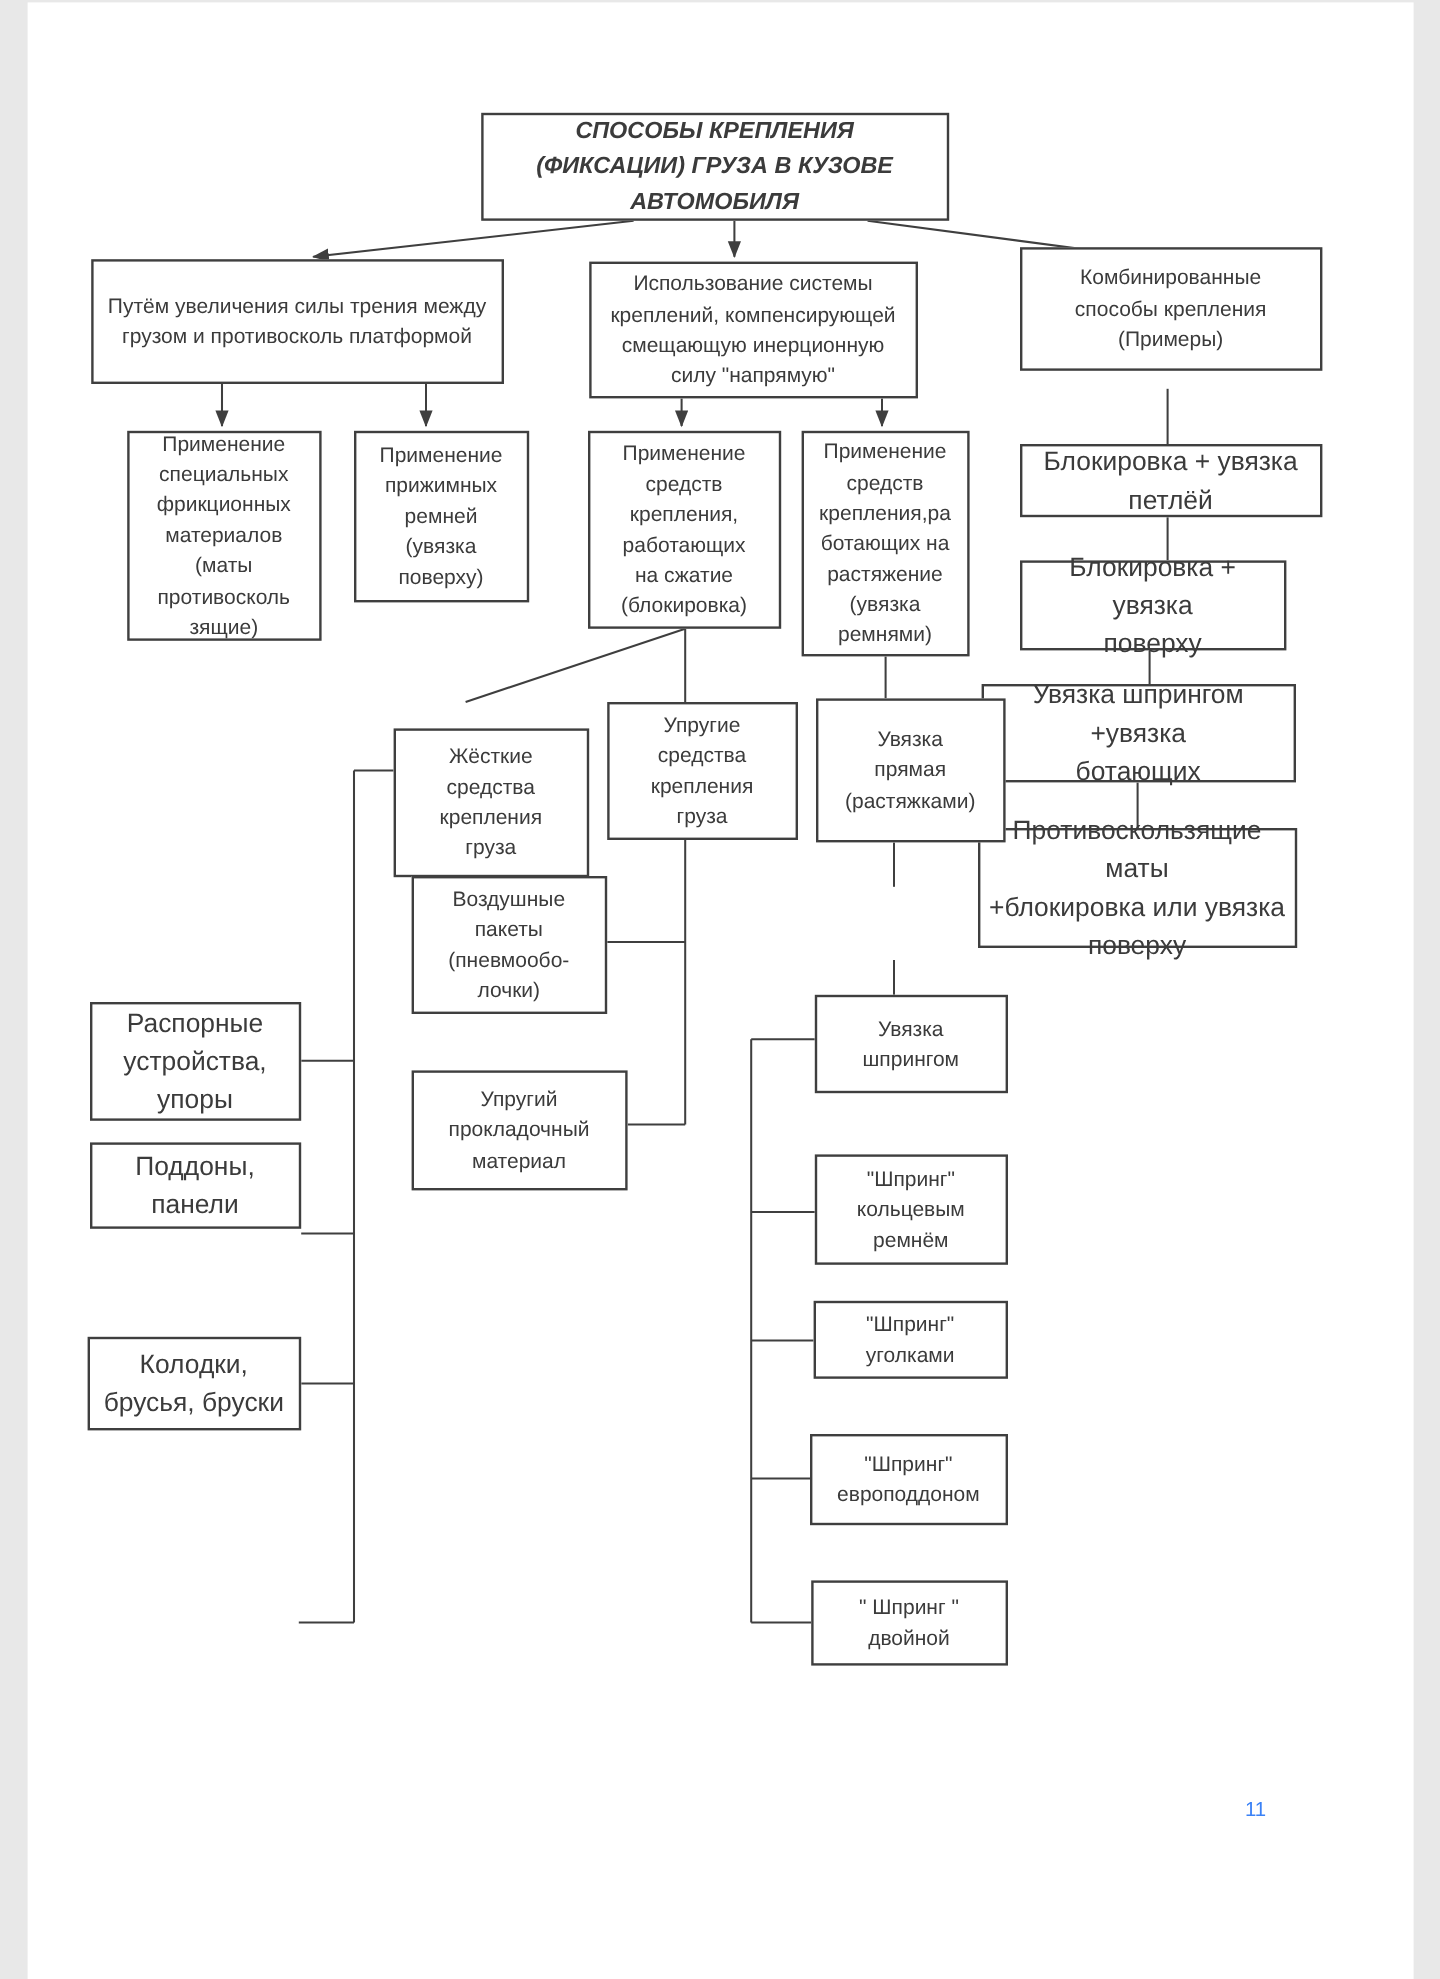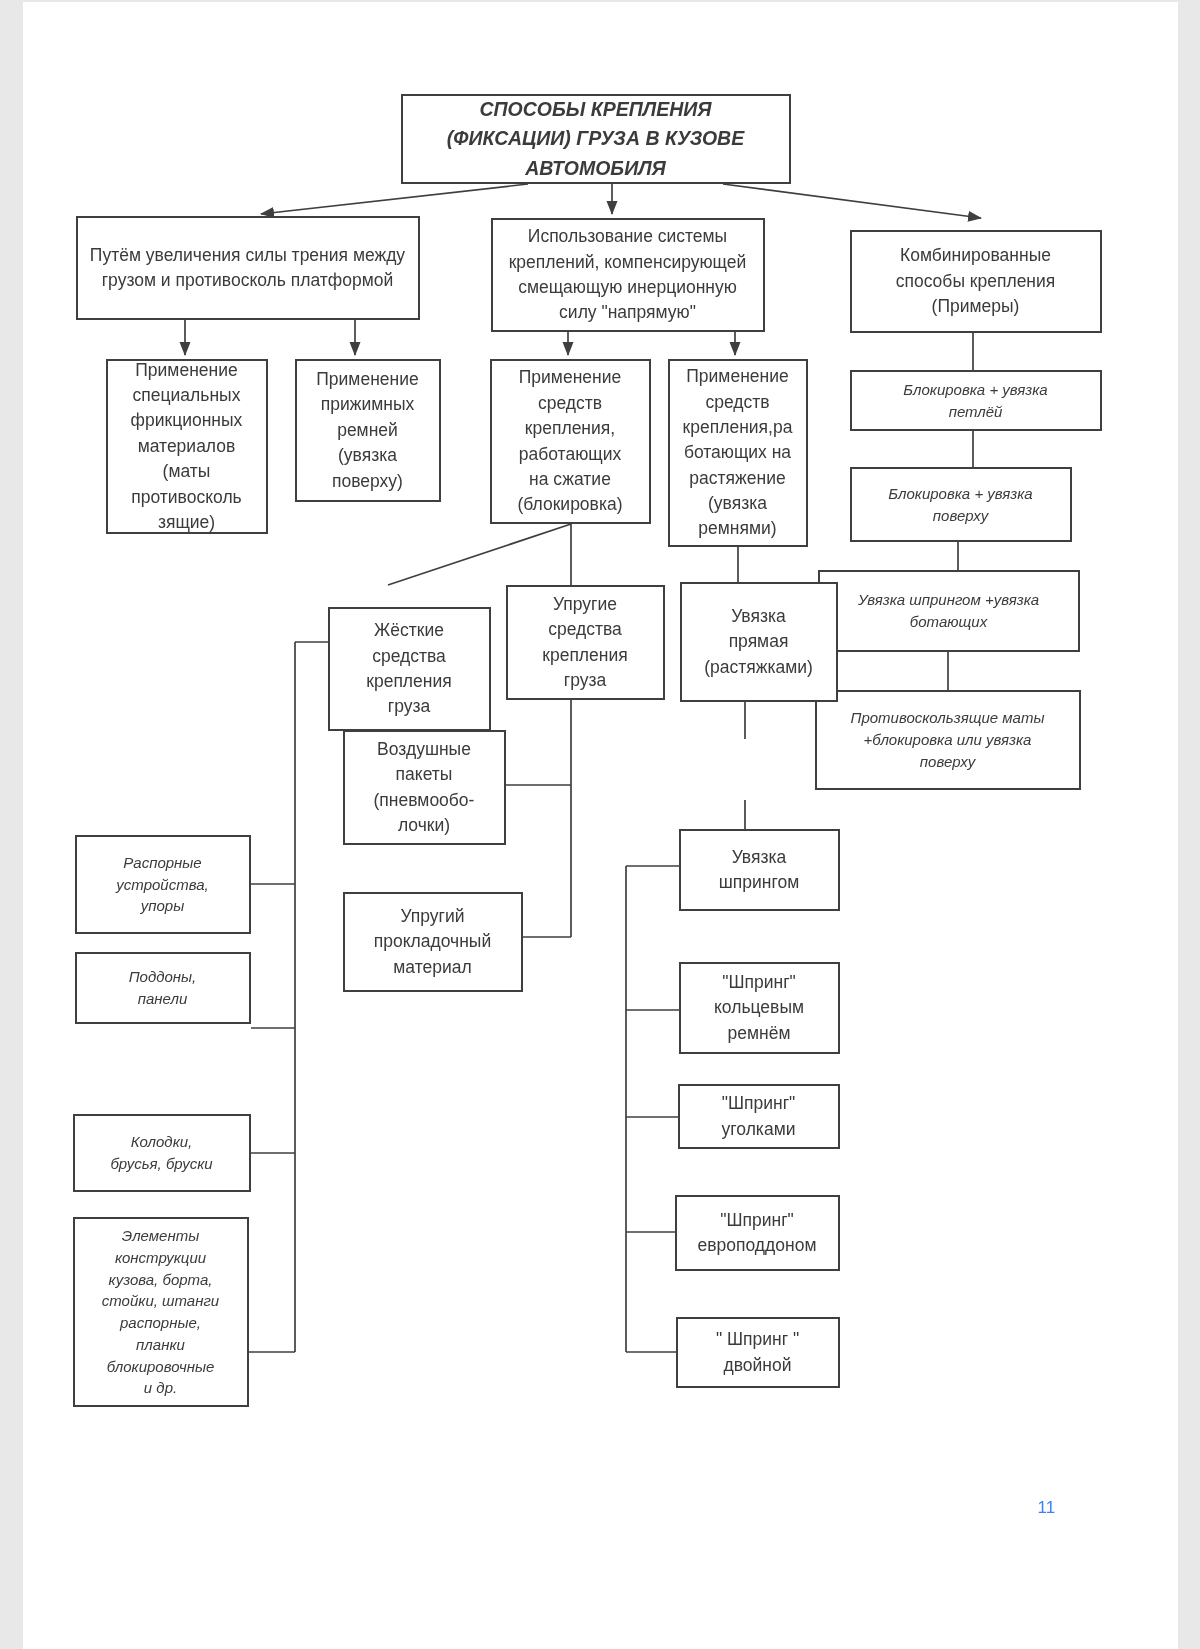--- a/index.html
+++ b/index.html
@@ -43,22 +43,21 @@
     padding:3px 5px;
     color:var(--text-color);
   }
   .node.title{
     font-weight:bold;
     font-style:italic;
     font-size:19.5px;
     line-height:1.5;
   }
   .node.wide{
-    font-size:15px;
-    font-style:italic;
+    font-size:22px;
   }
   .page-number{
     position:absolute;
     left:1015px;top:1496px;
     font-size:17px;
     color:#3b82f6;
   }
 </style>
 </head>
 <body>
@@ -116,21 +115,21 @@
   <div class="node title" style="left:378px;top:92px;width:390px;height:90px">СПОСОБЫ КРЕПЛЕНИЯ
 (ФИКСАЦИИ) ГРУЗА В КУЗОВЕ
 АВТОМОБИЛЯ</div>
 
   <div class="node" style="left:53px;top:214px;width:344px;height:104px">Путём увеличения силы трения между
 грузом и противосколь платформой</div>
   <div class="node" style="left:468px;top:216px;width:274px;height:114px">Использование системы
 креплений, компенсирующей
 смещающую инерционную
 силу "напрямую"</div>
-  <div class="node" style="left:827px;top:228px;width:252px;height:103px">Комбинированные
+  <div class="node" style="left:827px;top:204px;width:252px;height:103px">Комбинированные
 способы крепления
 (Примеры)</div>
 
   <div class="node" style="left:83px;top:357px;width:162px;height:175px">Применение
 специальных
 фрикционных
 материалов
 (маты
 противосколь
 зящие)</div>
@@ -195,23 +194,15 @@
   <div class="node" style="left:653px;top:1315px;width:164px;height:71px">" Шпринг "
 двойной</div>
 
   <div class="node wide" style="left:52px;top:833px;width:176px;height:99px">Распорные
 устройства,
 упоры</div>
   <div class="node wide" style="left:52px;top:950px;width:176px;height:72px">Поддоны,
 панели</div>
   <div class="node wide" style="left:50px;top:1112px;width:178px;height:78px">Колодки,
 брусья, бруски</div>
-  <div class="node wide" style="left:50px;top:1215px;width:176px;height:190px">Элементы
-конструкции
-кузова, борта,
-стойки, штанги
-распорные,
-планки
-блокировочные
-и др.</div>
 
   <div class="page-number">11</div>
 </div>
 
 </body></html>

